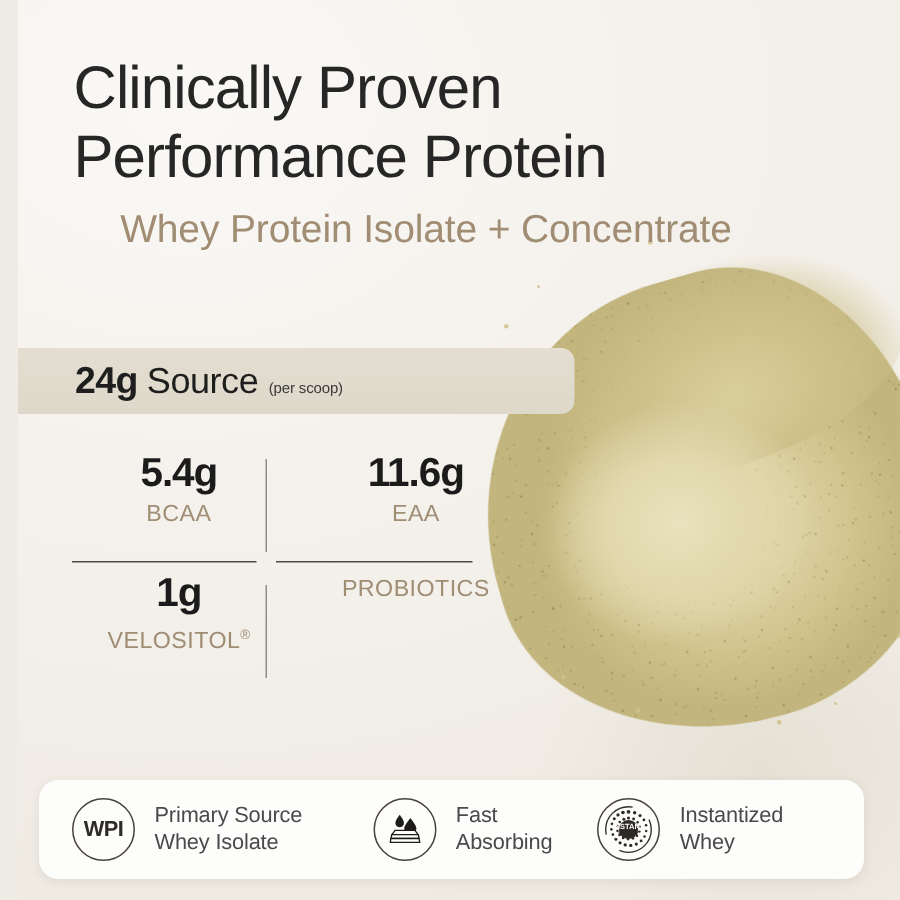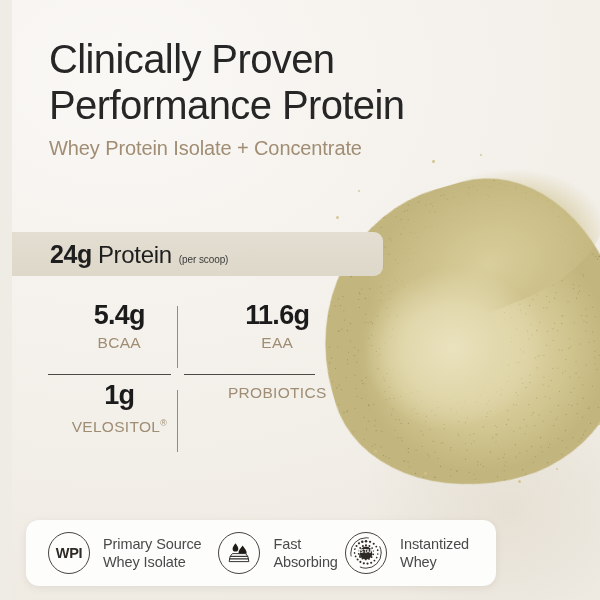--- a/index.html
+++ b/index.html
@@ -125,24 +125,25 @@
   .headline h1 {
     margin: 0;
     font-size: 40px;
     line-height: 46px;
     letter-spacing: -0.6px;
     font-weight: 400;
     color: #262626;
   }
   .subhead {
     margin: 9px 0 0 0;
-    font-size: 20px;
+    font-size: 26px;
     letter-spacing: -0.1px;
     font-weight: 400;
     color: #a08d73;
+    text-align: center;
   }
 
   
   .protein-bar {
     position: absolute;
     left: 0;
     top: 232px;
     width: 371px;
     height: 44px;
     background: linear-gradient(180deg, #e4ded2 0%, #ded8ca 100%);
@@ -232,21 +233,21 @@
     top: 74px;
   }
   .h-divider.left { left: 0px; width: 123px; }
   .h-divider.right { left: 136px; width: 131px; }
 
   
   .feature-card {
     position: absolute;
     left: 14px;
     top: 520px;
-    width: 470px;
+    width: 550px;
     height: 66px;
     background: #fdfdfc;
     border-radius: 13px;
     box-shadow: 0 2px 7px rgba(120,110,95,0.13);
     display: flex;
     align-items: center;
   }
   .feature {
     display: flex;
     align-items: center;
@@ -316,21 +317,21 @@
     <h1>
       <span>Clinically Proven</span><br>
       <span>Performance Protein</span>
     </h1>
     <p class="subhead">Whey Protein Isolate + Concentrate</p>
   </div>
 
   <div class="protein-bar">
     <div class="protein-bar-inner">
       <span class="protein-amount">24g</span>
-      <span class="protein-word">Protein</span>
+      <span class="protein-word">Source</span>
       <span class="protein-note">(per scoop)</span>
     </div>
   </div>
 
   <div class="stats">
 
     <div class="v-divider top"></div>
     <div class="v-divider bottom"></div>
     <div class="h-divider left"></div>
     <div class="h-divider right"></div>

